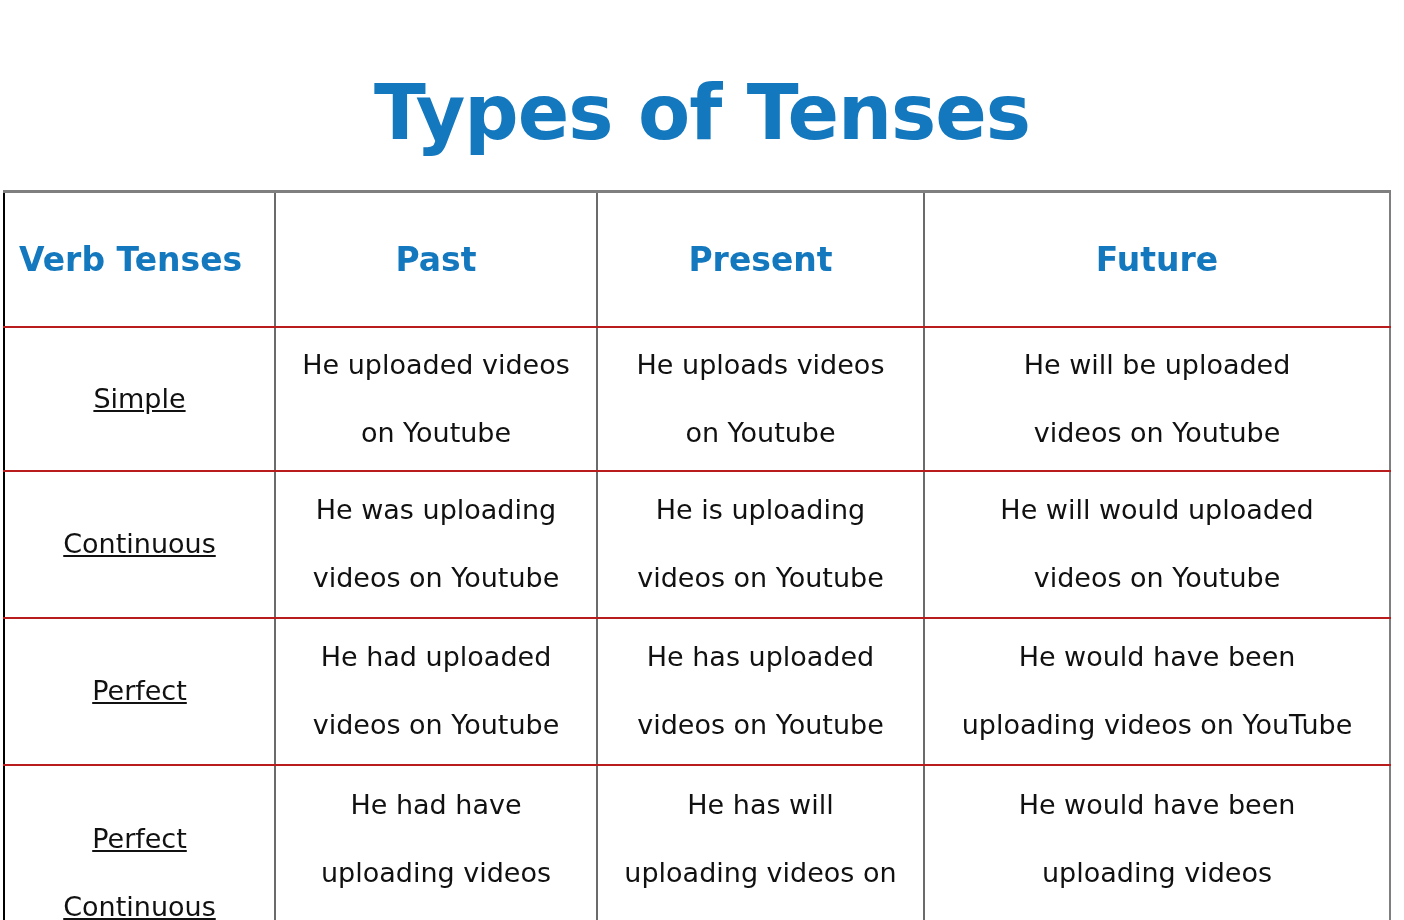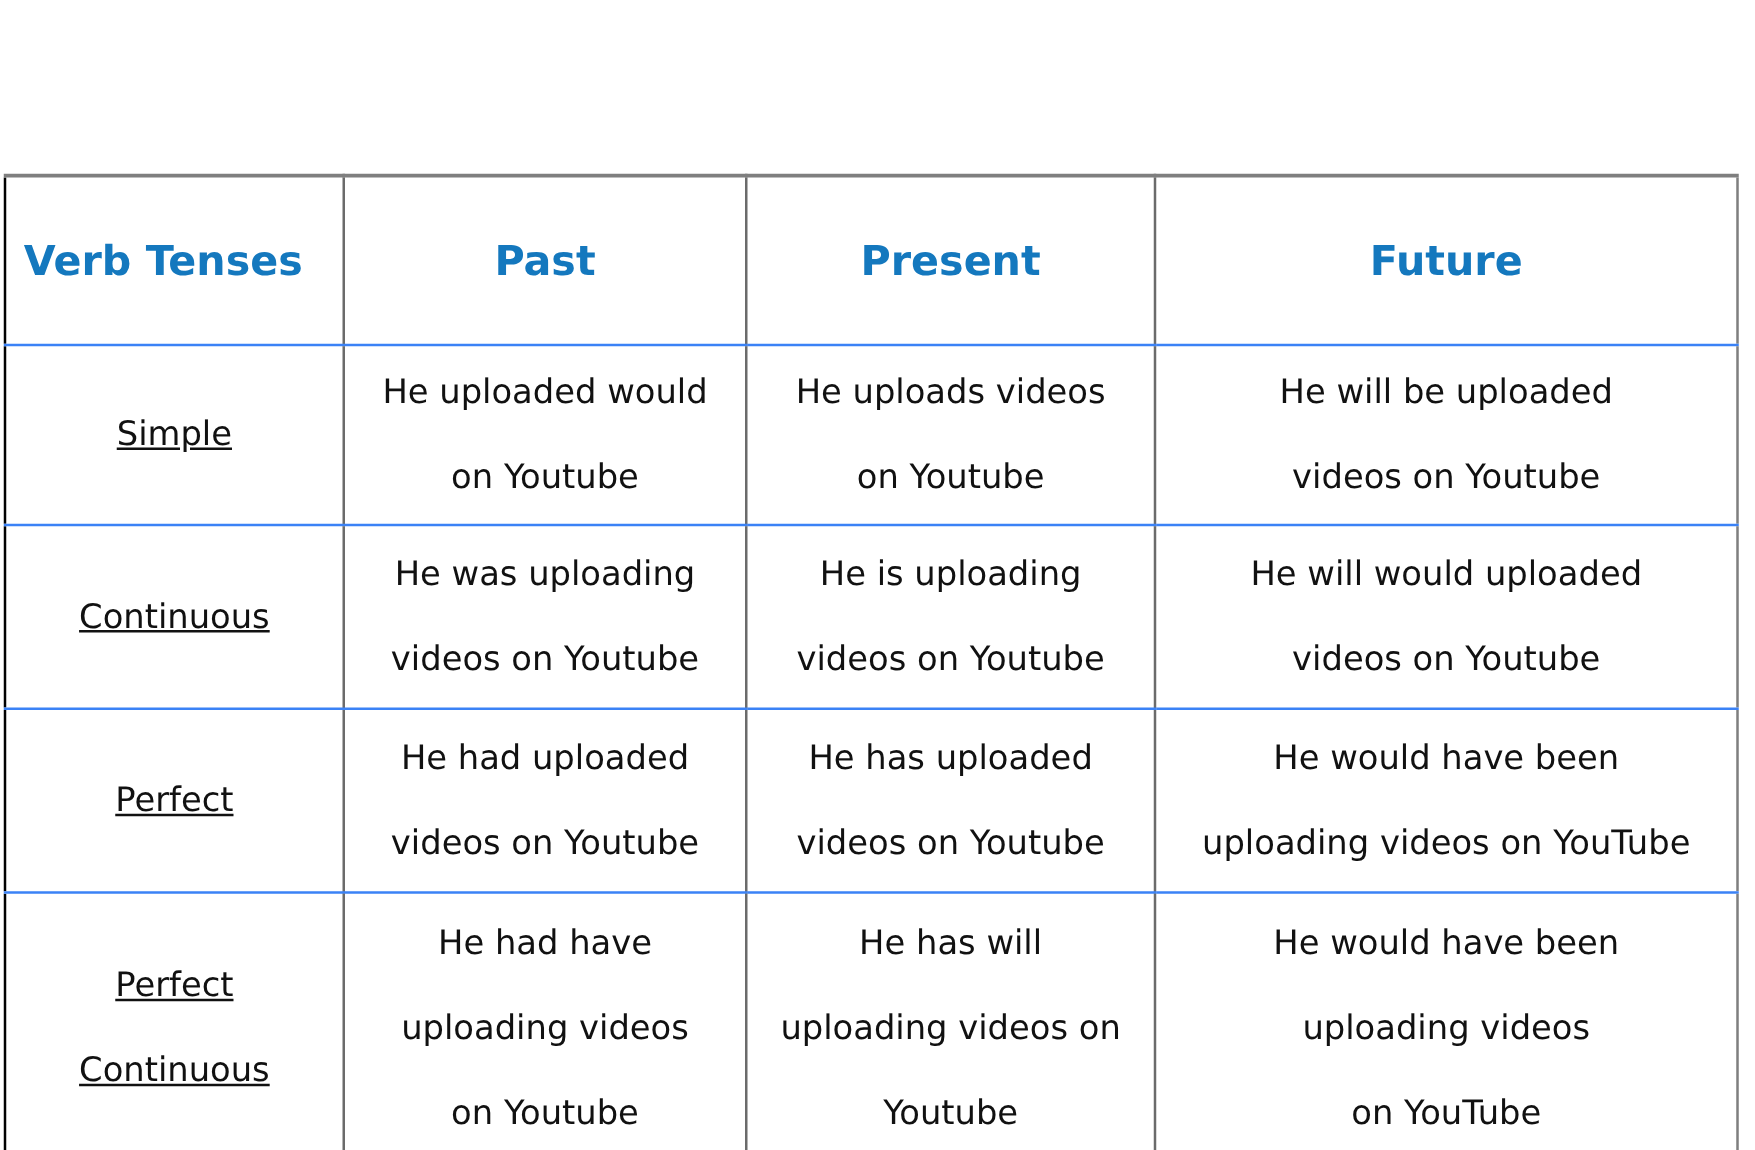--- a/index.html
+++ b/index.html
@@ -55,21 +55,21 @@
     border-bottom: 2px solid #000000;
   }
 
   table.tenses col.c-label   { width: 271px; }
   table.tenses col.c-past    { width: 322px; }
   table.tenses col.c-present { width: 327px; }
   table.tenses col.c-future  { width: 466px; }
 
   table.tenses td {
     border-right: 2px solid #6b6b6b;
-    border-bottom: 2px solid #3b82f6;
+    border-bottom: 2px solid #b91c1c;
     padding: 0 10px;
     vertical-align: middle;
     text-align: center;
     font-family: "DejaVu Sans", sans-serif;
     font-size: 27px;
     line-height: 68px;
     font-weight: normal;
     color: #111111;
   }
   table.tenses td:last-child { border-right: none; }
@@ -105,20 +105,21 @@
 
   .cell-line { display: block; }
 
   .label-line { display: block; text-decoration: underline; }
 </style>
 </head>
 <body>
 
 <div class="page">
 
+  <h1 class="title">Types of Tenses</h1>
 
   <div class="table-wrap">
     <table class="tenses">
       <colgroup>
         <col class="c-label">
         <col class="c-past">
         <col class="c-present">
         <col class="c-future">
       </colgroup>
       <tbody>
@@ -128,21 +129,21 @@
           <td>Past</td>
           <td>Present</td>
           <td>Future</td>
         </tr>
 
         <tr class="r-simple">
           <td class="label-cell">
             <span class="label-line">Simple</span>
           </td>
           <td>
-            <span class="cell-line">He uploaded would</span>
+            <span class="cell-line">He uploaded videos</span>
             <span class="cell-line">on Youtube</span>
           </td>
           <td>
             <span class="cell-line">He uploads videos</span>
             <span class="cell-line">on Youtube</span>
           </td>
           <td>
             <span class="cell-line">He will be uploaded</span>
             <span class="cell-line">videos on Youtube</span>
           </td>

